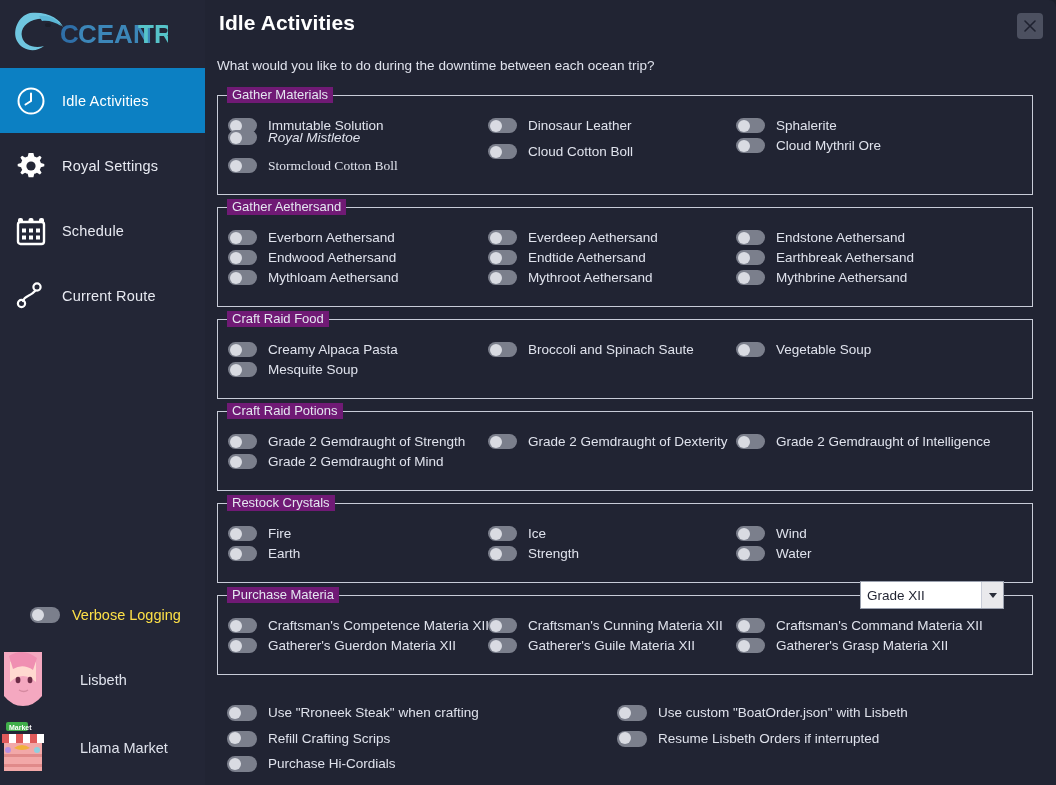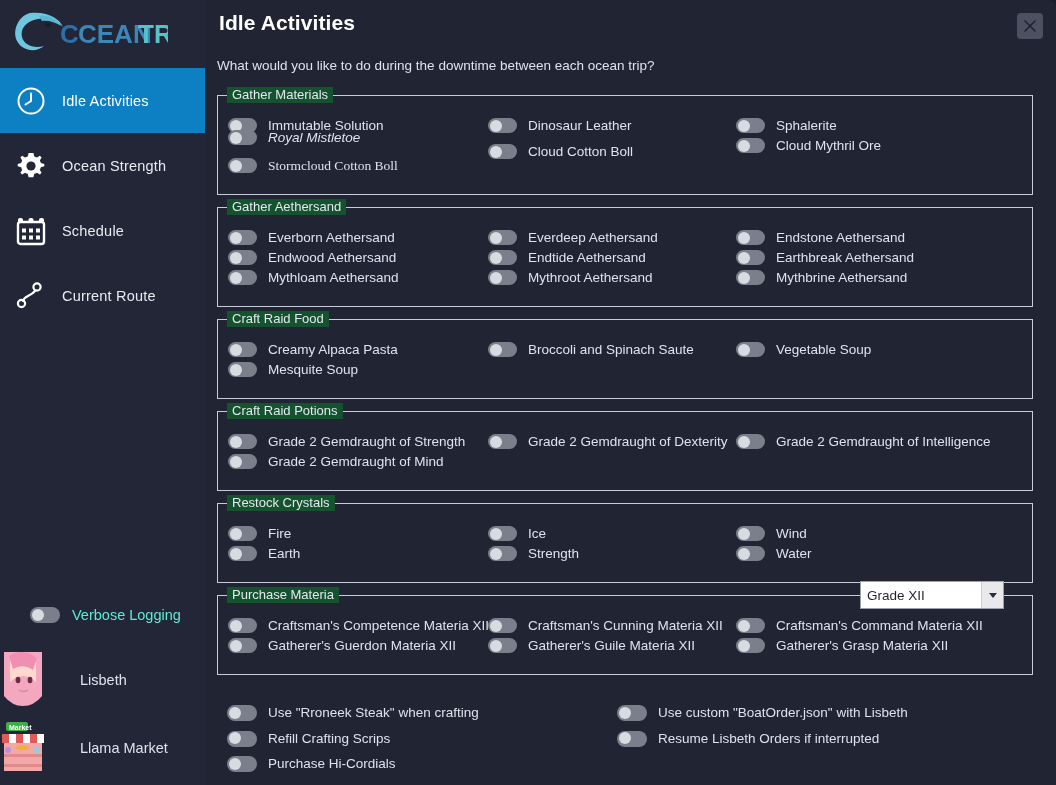--- a/index.html
+++ b/index.html
@@ -53,21 +53,21 @@
   .nav-item.active .nav-label { color: #ffffff; }
 
   .nav-spacer-1 { height: 6px; }
 
   
   .verbose-row {
     position: absolute;
     left: 30px; top: 607px;
     display: flex; align-items: center; gap: 12px;
   }
-  .verbose-label { color: #5eead4; font-size: 14.5px; }
+  .verbose-label { color: #fde047; font-size: 14.5px; }
 
   
   .av-row {
     position: absolute;
     left: 0;
     display: flex; align-items: center;
     cursor: pointer;
   }
   .av-row.lisbeth { top: 650px; }
   .av-row.llama   { top: 718px; }
@@ -113,21 +113,21 @@
   .group {
     position: relative;
     border: 1px solid #c8ccd8;
     margin-bottom: 12px;
     padding: 16px 0 12px 0;
     width: 816px;
   }
   .group > .legend {
     position: absolute;
     top: -9px; left: 9px;
-    background: #14532d;
+    background: #701a75;
     padding: 0 5px;
     color: #e4e7f0;
     font-size: 13px;
     line-height: 16px;
   }
   .grid {
     position: relative;
     display: block;
   }
   .opt {
@@ -223,21 +223,21 @@
       <span class="nav-label">Idle Activities</span>
     </div>
 
     <div class="nav-item">
       <span class="nav-icon">
         <svg width="32" height="32" viewBox="0 0 32 32">
           <path fill="#ffffff" d="M16 3 l2.4 0 .9 3.4 a10 10 0 0 1 2.6 1.1 l3-1.8 1.7 1.7 -1.8 3 a10 10 0 0 1 1.1 2.6 l3.4 .9 0 2.4 -3.4 .9 a10 10 0 0 1 -1.1 2.6 l1.8 3 -1.7 1.7 -3 -1.8 a10 10 0 0 1 -2.6 1.1 l-.9 3.4 -2.4 0 -2.4 0 -.9 -3.4 a10 10 0 0 1 -2.6 -1.1 l-3 1.8 -1.7 -1.7 1.8 -3 a10 10 0 0 1 -1.1 -2.6 l-3.4 -.9 0 -2.4 3.4 -.9 a10 10 0 0 1 1.1 -2.6 l-1.8 -3 1.7 -1.7 3 1.8 a10 10 0 0 1 2.6 -1.1 l.9 -3.4 z"></path>
           <circle cx="16" cy="16" r="4.6" fill="#232636"></circle>
         </svg>
       </span>
-      <span class="nav-label">Ocean Strength</span>
+      <span class="nav-label">Royal Settings</span>
     </div>
 
     <div class="nav-item">
       <span class="nav-icon">
         <svg width="30" height="30" viewBox="0 0 30 30">
           <rect x="2" y="2" width="5" height="5" rx="2" fill="#ffffff"></rect>
           <rect x="12.5" y="2" width="5" height="5" rx="2" fill="#ffffff"></rect>
           <rect x="23" y="2" width="5" height="5" rx="2" fill="#ffffff"></rect>
           <rect x="2" y="6" width="26" height="22" rx="2.5" fill="none" stroke="#ffffff" stroke-width="2.4"></rect>
           <rect x="6" y="12.5" width="4" height="4" fill="#ffffff"></rect>

